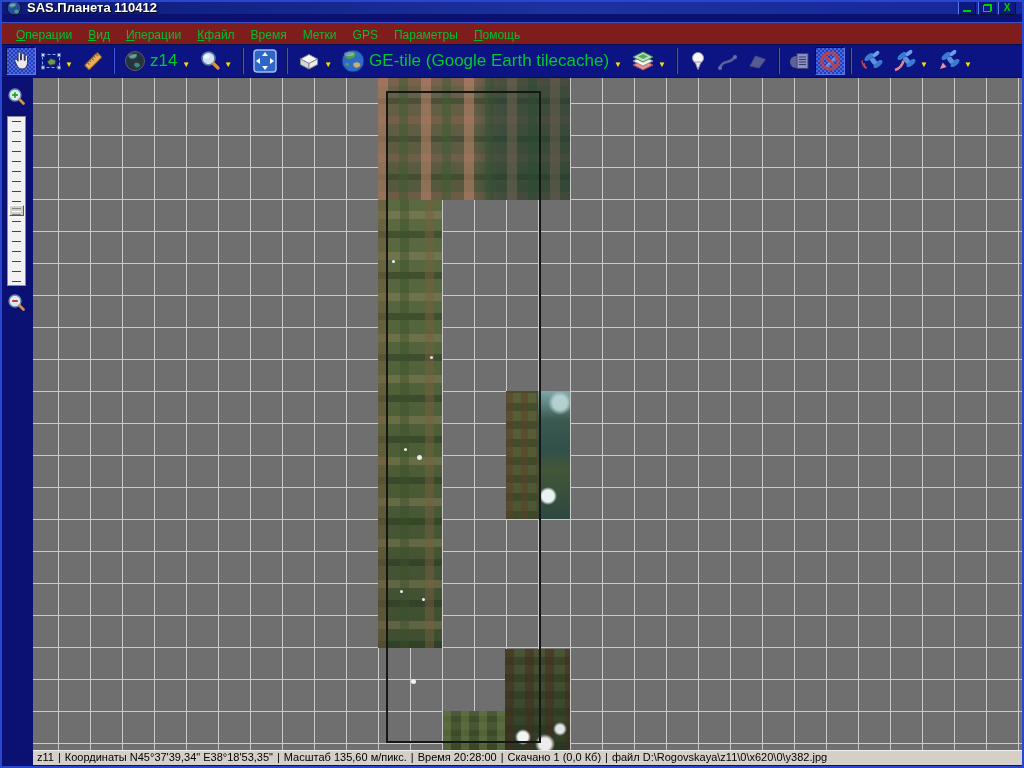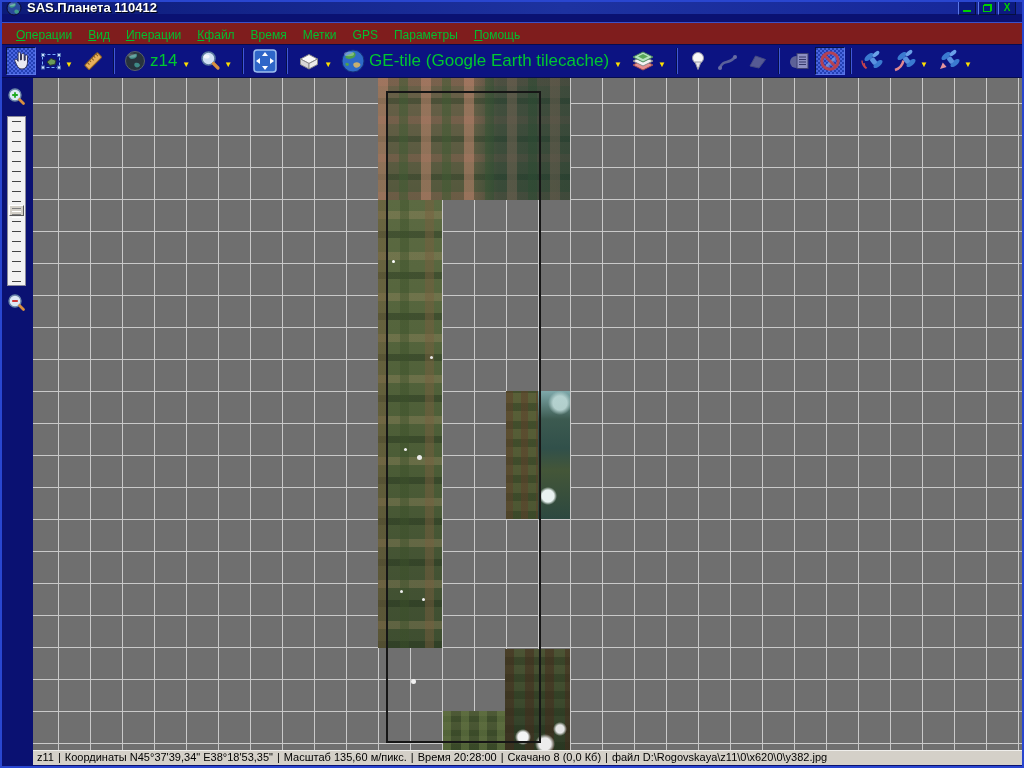--- a/index.html
+++ b/index.html
@@ -361,18 +361,18 @@
 
 <div class="statusbar">
   <span>z11</span>
   <span class="sep">|</span>
   <span>Координаты N45°37'39,34" E38°18'53,35"</span>
   <span class="sep">|</span>
   <span>Масштаб 135,60 м/пикс.</span>
   <span class="sep">|</span>
   <span>Время 20:28:00</span>
   <span class="sep">|</span>
-  <span>Скачано 8 (0,0 Кб)</span>
+  <span>Скачано 1 (0,0 Кб)</span>
   <span class="sep">|</span>
   <span>файл D:\Rogovskaya\z11\0\x620\0\y382.jpg</span>
 </div>
 
 <div class="frame"></div>
 
 </body></html>

